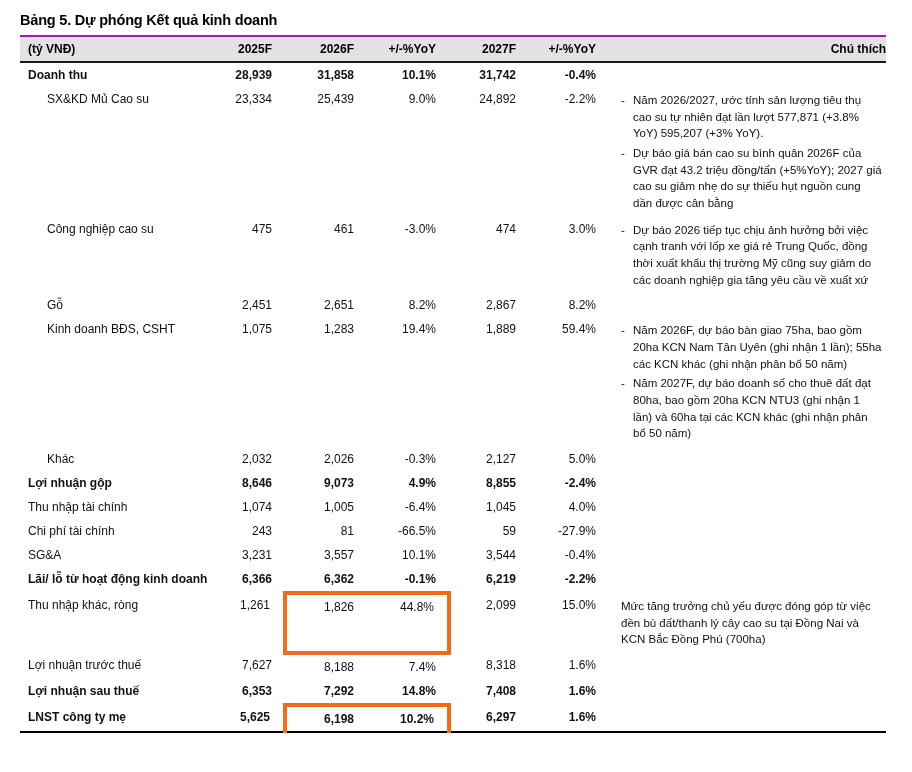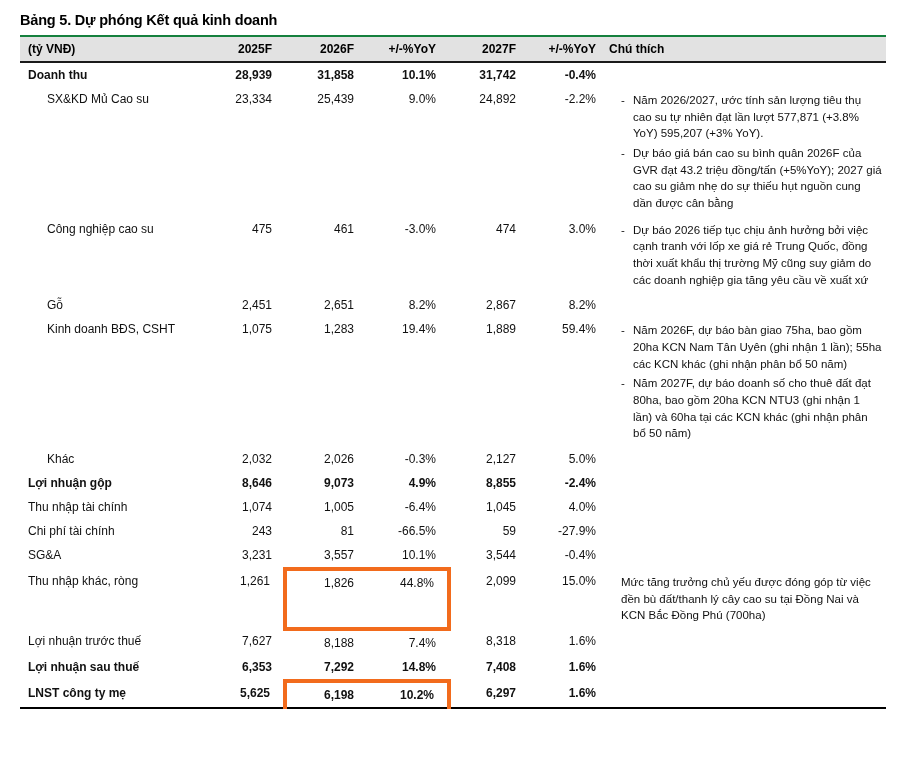--- a/index.html
+++ b/index.html
@@ -17,27 +17,27 @@
     font-size:14.5px;font-weight:700;margin:8px 0 7px 0;color:#000;
     letter-spacing:-0.2px;
   }
   table{
     width:866px;border-collapse:collapse;table-layout:fixed;
   }
   col.c0{width:190px}col.c1{width:75px}col.c2{width:82px}
   col.c3{width:82px}col.c4{width:80px}col.c5{width:80px}col.c6{width:277px}
   thead th{
     background:var(--header-bg);
-    border-top:2px solid #15803d;border-bottom:2px solid #1a1a1a;
+    border-top:2px solid #a21caf;border-bottom:2px solid #1a1a1a;
     font-size:12px;font-weight:700;padding:5px 0;color:#000;
     text-align:right;white-space:nowrap;
   }
   thead th.h-label{text-align:left;padding-left:8px;}
   thead th.h-num{padding-right:13px;}
-  thead th.h-note{text-align:left;}
+  thead th.h-note{text-align:right;}
   tbody td{
     font-size:12px;padding:5px 0 5px 0;vertical-align:top;color:#111;
   }
   td.c-label{padding-left:8px;white-space:nowrap;}
   td.c-label.indent{padding-left:27px;}
   td.num{text-align:right;padding-right:13px;white-space:nowrap;}
   tr.bold td{font-weight:700;}
   tr.italic td{font-style:italic;}
   td.c-note{
     font-size:11.5px;line-height:1.45;padding-left:12px;padding-right:4px;
@@ -183,20 +183,29 @@
   </tr>
         <tr>
     <td class="c-label">SG&amp;A</td>
     <td class="num">3,231</td>
     <td class="num">3,557</td>
     <td class="num">10.1%</td>
     <td class="num">3,544</td>
     <td class="num">-0.4%</td>
     <td class="c-note"></td>
   </tr>
+        <tr class="bold">
+    <td class="c-label">Lãi/ lỗ từ hoạt động kinh doanh</td>
+    <td class="num">6,366</td>
+    <td class="num">6,362</td>
+    <td class="num">-0.1%</td>
+    <td class="num">6,219</td>
+    <td class="num">-2.2%</td>
+    <td class="c-note"></td>
+  </tr>
         <tr>
     <td class="c-label">Thu nhập khác, ròng</td>
     <td class="num">1,261</td>
     <td class="num hl-l">1,826</td>
     <td class="num hl-r">44.8%</td>
     <td class="num">2,099</td>
     <td class="num">15.0%</td>
     <td class="c-note">
             <div class="note-item">
               <span class="nt">Mức tăng trưởng chủ yếu được đóng góp từ việc đền bù đất/thanh lý cây cao su tại Đồng Nai và KCN Bắc Đồng Phú (700ha)</span>

